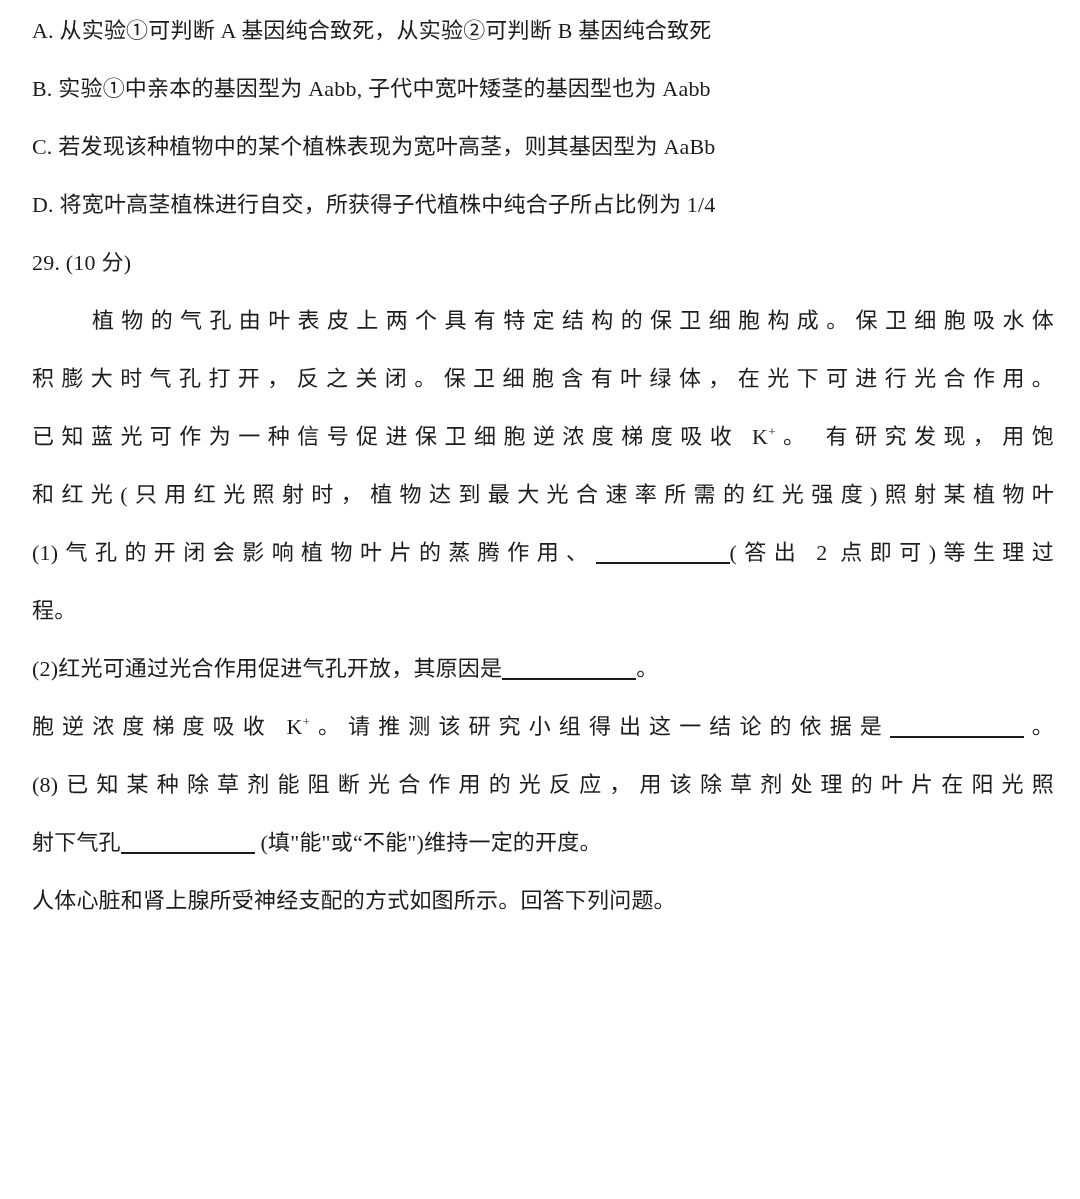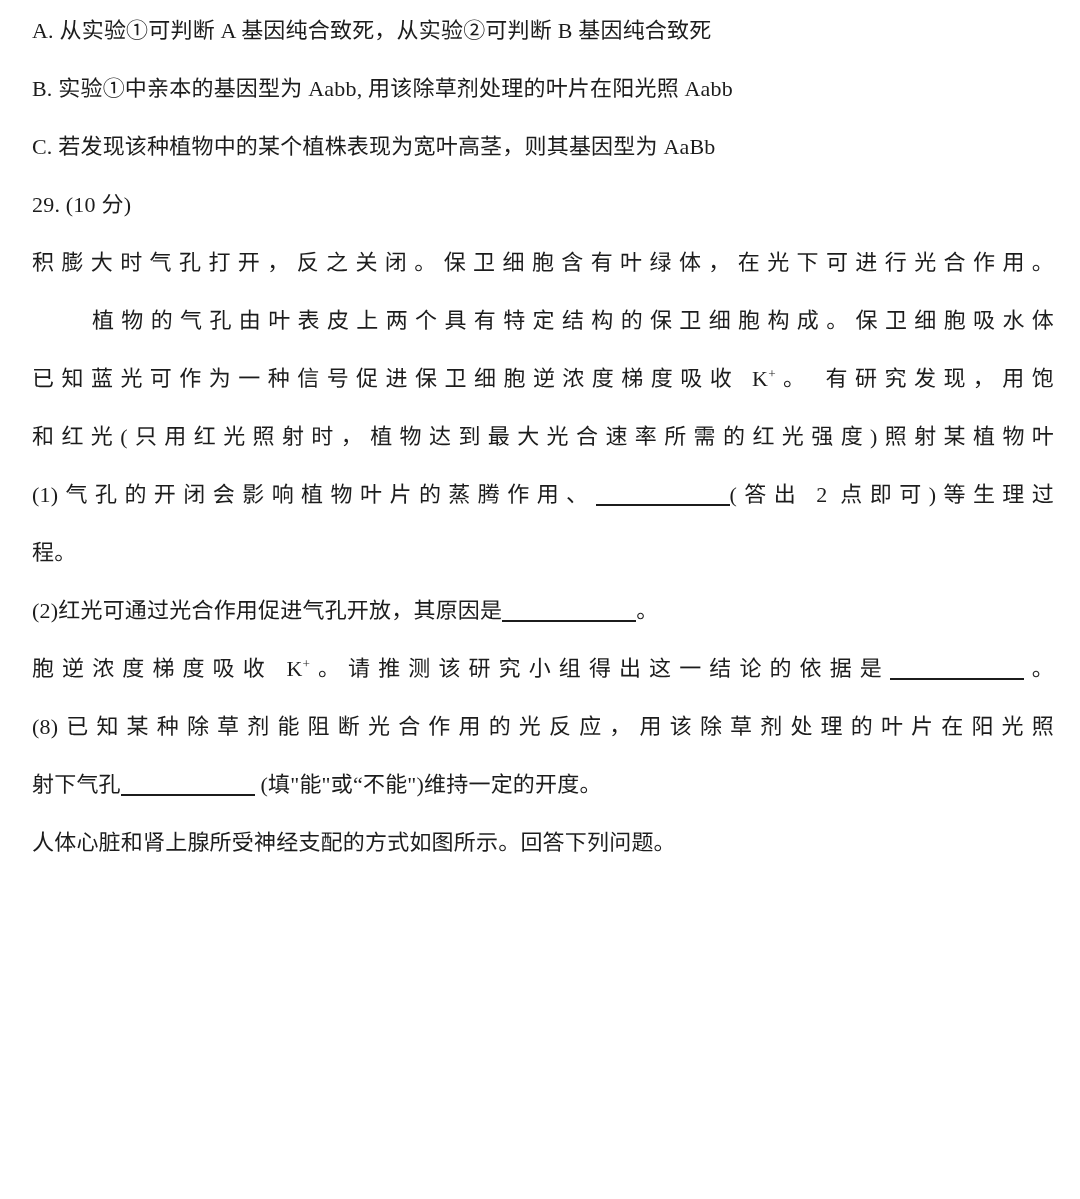--- a/index.html
+++ b/index.html
@@ -46,30 +46,31 @@
     line-height: 0;
   }
 </style>
 </head>
 <body>
 
 <div class="doc">
 
   <div class="line"><span>A. 从实验①可判断 A 基因纯合致死，从实验②可判断 B 基因纯合致死</span></div>
 
-  <div class="line"><span>B. 实验①中亲本的基因型为 Aabb, 用该除草剂处理的叶片在阳光照 Aabb</span></div>
+  <div class="line"><span>B. 实验①中亲本的基因型为 Aabb, 子代中宽叶矮茎的基因型也为 Aabb</span></div>
 
   <div class="line"><span>C. 若发现该种植物中的某个植株表现为宽叶高茎，则其基因型为 AaBb</span></div>
 
+  <div class="line"><span>D. 将宽叶高茎植株进行自交，所获得子代植株中纯合子所占比例为 1/4</span></div>
 
   <div class="line"><span>29. (10 分)</span></div>
 
+  <div class="line j indent"><span>植物的气孔由叶表皮上两个具有特定结构的保卫细胞构成。保卫细胞吸水体</span></div>
+
   <div class="line j"><span>积膨大时气孔打开，反之关闭。保卫细胞含有叶绿体，在光下可进行光合作用。</span></div>
-
-  <div class="line j indent"><span>植物的气孔由叶表皮上两个具有特定结构的保卫细胞构成。保卫细胞吸水体</span></div>
 
   <div class="line j"><span>已知蓝光可作为一种信号促进保卫细胞逆浓度梯度吸收 K</span><sup>+</sup><span>。 有研究发现，用饱</span></div>
 
   <div class="line j"><span>和红光(只用红光照射时，植物达到最大光合速率所需的红光强度)照射某植物叶</span></div>
 
 
   <div class="line j"><span>(1)气孔的开闭会影响植物叶片的蒸腾作用、</span><span class="blank"></span><span>(答出 2 点即可)等生理过</span></div>
 
   <div class="line"><span>程。</span></div>
 

